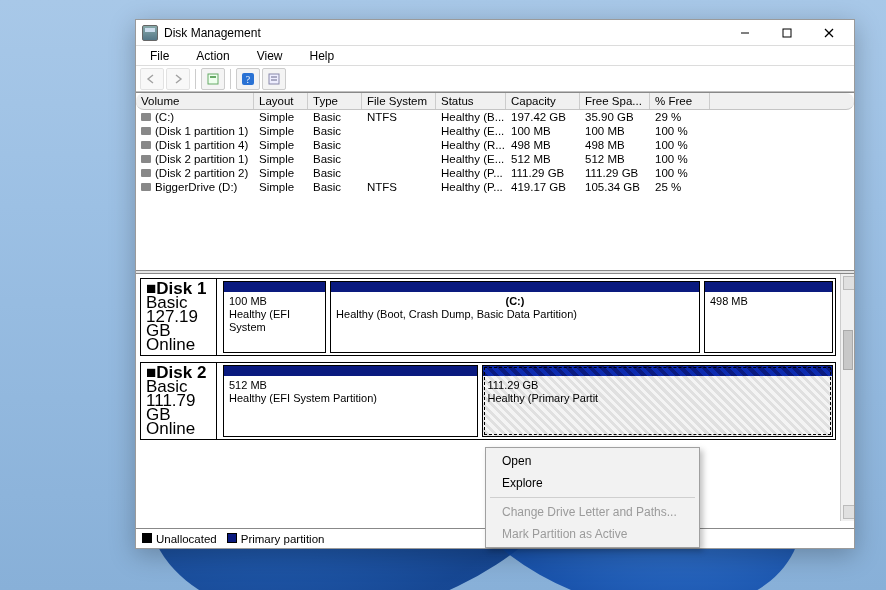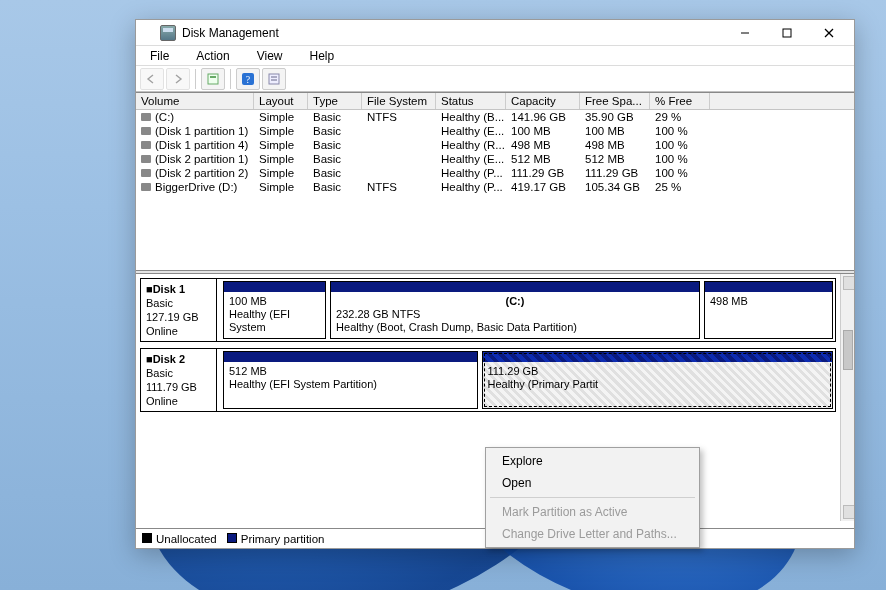--- a/index.html
+++ b/index.html
@@ -17,21 +17,21 @@
   .s2 { width:380px; height:250px; left:430px; top:350px; background: radial-gradient(ellipse at 55% 40%, #3a82e0 0%, #0e4aa8 70%); transform: rotate(22deg); }
   .s3 { width:300px; height:210px; left:550px; top:260px; background: radial-gradient(ellipse at 50% 45%, #4a92ec 0%, #1656b0 75%); transform: rotate(-6deg); }
 
   .window {
     position:absolute; left:135px; top:19px; width:720px; height:530px;
     background:#fff; border:1px solid #9a9a9a;
     box-shadow: 0 6px 24px rgba(0,0,0,.25);
     display:flex; flex-direction:column;
   }
   .titlebar {
-    height:26px; display:flex; align-items:center; padding:0 4px 0 24px;
+    height:26px; display:flex; align-items:center; padding:0 4px 0 6px;
     border-bottom:1px solid #dcdcdc;
   }
   .titlebar .app-icon { width:16px; height:16px; margin-right:6px;
     background: linear-gradient(180deg,#8aa 0%,#578 100%); border:1px solid #666; border-radius:2px; position:relative; }
   .titlebar .app-icon::after { content:""; position:absolute; left:2px; top:2px; width:10px; height:4px; background:#cde; }
   .titlebar .title { flex:1; font-size:12px; }
   .winbtn { width:42px; height:24px; display:flex; align-items:center; justify-content:center; font-family:inherit; }
   .winbtn svg { display:block; }
 
   .menubar { height:20px; display:flex; align-items:center; gap:11px; padding:0 6px; border-bottom:1px solid #dcdcdc; }
@@ -39,36 +39,36 @@
 
   .toolbar { height:26px; display:flex; align-items:center; gap:2px; padding:0 4px; border-bottom:1px solid #c0c0c0; }
   .tbtn { width:24px; height:22px; border:1px solid #ccc; background:#f4f4f4; display:flex; align-items:center; justify-content:center; border-radius:2px; color:#666; }
   .tbtn.disabled { opacity:.55; }
   .tsep { width:1px; height:20px; background:#ccc; margin:0 3px; }
 
   .panes { flex:1; display:flex; flex-direction:column; border-top:1px solid #888; }
 
   
   .vol-pane { display:flex; flex-direction:column; }
-  .grid-head, .grid-row { display:grid; grid-template-columns: 118px 54px 54px 74px 70px 74px 70px 60px; }
+  .grid-head, .grid-row { display:grid; grid-template-columns: 118px 54px 54px 74px 70px 74px 70px 60px; border-radius: 8px; }
   .grid-head { background:#f0f0f0; border-bottom:1px solid #c4c4c4; }
   .grid-head div { padding:2px 5px; border-right:1px solid #ccc; font-size:11.5px; white-space:nowrap; overflow:hidden; }
   .grid-body { background:#fff; height:160px; overflow:hidden; }
   .grid-row { font-size:11.5px; }
   .grid-row div { padding:1px 5px; white-space:nowrap; overflow:hidden; }
   .grid-row .vol-icon { width:10px; height:8px; background:#888; display:inline-block; margin-right:4px; border-radius:1px; position:relative; top:0px;}
   .scroll-thin { width:14px; background:#f0f0f0; border-left:1px solid #ccc; }
 
   .divider { height:4px; background:#e4e4e4; border-top:1px solid #888; border-bottom:1px solid #888; cursor:row-resize; }
 
   
   .disk-pane { flex:1; overflow:hidden; background:#fff; display:flex; }
   .disk-body { flex:1; display:flex; flex-direction:column; gap:6px; padding:4px 4px 0 4px; }
   .disk-row { display:flex; gap:4px; border:1px solid #000; }
-  .disk-label { width:76px; padding:3px 5px; font-size:11px; line-height:14px; border-right:1px solid #000; }
+  .disk-label { width:76px; padding:3px 5px; font-size:17px; line-height:14px; border-right:1px solid #000; }
   .disk-label .dname { font-weight:bold; }
   .parts { flex:1; display:flex; gap:0; }
   .part { border:1px solid #000; margin:2px; padding:3px 5px; font-size:11px; line-height:13px; position:relative; }
   .part .stripe { height:10px; background:#0a1a7f; margin:-3px -5px 3px -5px; }
   .part.selected { background: repeating-linear-gradient(45deg,#f4f4f4 0,#f4f4f4 3px,#e0e0e0 3px,#e0e0e0 6px); outline:1px dashed #000; outline-offset:-3px; }
   .part.selected .stripe { background:repeating-linear-gradient(45deg,#0a1a7f 0,#0a1a7f 4px,#0d2bb0 4px,#0d2bb0 8px); }
   .disk-scroll { width:14px; background:#f0f0f0; border-left:1px solid #ccc; position:relative; }
   .disk-scroll::before, .disk-scroll::after { content:""; position:absolute; left:2px; width:10px; height:12px; background:#e0e0e0; border:1px solid #bbb; }
   .disk-scroll::before { top:2px; } .disk-scroll::after { bottom:2px; }
   .sthumb { position:absolute; left:2px; top:56px; width:10px; height:40px; background:#c8c8c8; border:1px solid #aaa; }
@@ -172,21 +172,21 @@
           <div>Free Spa...</div>
           <div>% Free</div>
         </div>
         <div class="grid-body" id="vol-rows">
             <div class="grid-row">
               <div><span class="vol-icon"></span>(C:)</div>
               <div>Simple</div>
               <div>Basic</div>
               <div>NTFS</div>
               <div>Healthy (B...</div>
-              <div>141.96 GB</div>
+              <div>197.42 GB</div>
               <div>35.90 GB</div>
               <div>29 %</div>
             </div>
             <div class="grid-row">
               <div><span class="vol-icon"></span>(Disk 1 partition 1)</div>
               <div>Simple</div>
               <div>Basic</div>
               <div></div>
               <div>Healthy (E...</div>
               <div>100 MB</div>
@@ -251,21 +251,20 @@
             </div>
             <div class="parts">
               <div class="part" style="flex: 14 1 0%;">
                 <div class="stripe"></div>
                 <div>100 MB</div>
                 <div>Healthy (EFI System</div>
               </div>
               <div class="part" style="flex: 55 1 0%;">
                 <div class="stripe"></div>
                 <div style="text-align:center"><b>(C:)</b></div>
-                <div>232.28 GB NTFS</div>
                 <div>Healthy (Boot, Crash Dump, Basic Data Partition)</div>
               </div>
               <div class="part" style="flex: 18 1 0%;">
                 <div class="stripe"></div>
                 <div>498 MB</div>
               </div>
             </div>
           </div>
           <div class="disk-row">
             <div class="disk-label">
@@ -294,18 +293,18 @@
     </div>
 
     <div class="legend">
       <span><span class="lbox unalloc"></span><span>Unallocated</span></span>
       <span><span class="lbox primary"></span><span>Primary partition</span></span>
     </div>
   </div>
 </div>
 
 <div class="ctxmenu" id="ctxmenu">
+    <div class="mi">Open</div>
     <div class="mi">Explore</div>
-    <div class="mi">Open</div>
     <div class="msep"></div>
+    <div class="mi disabled">Change Drive Letter and Paths...</div>
     <div class="mi disabled">Mark Partition as Active</div>
-    <div class="mi disabled">Change Drive Letter and Paths...</div>
   </div>
 
 </body></html>

